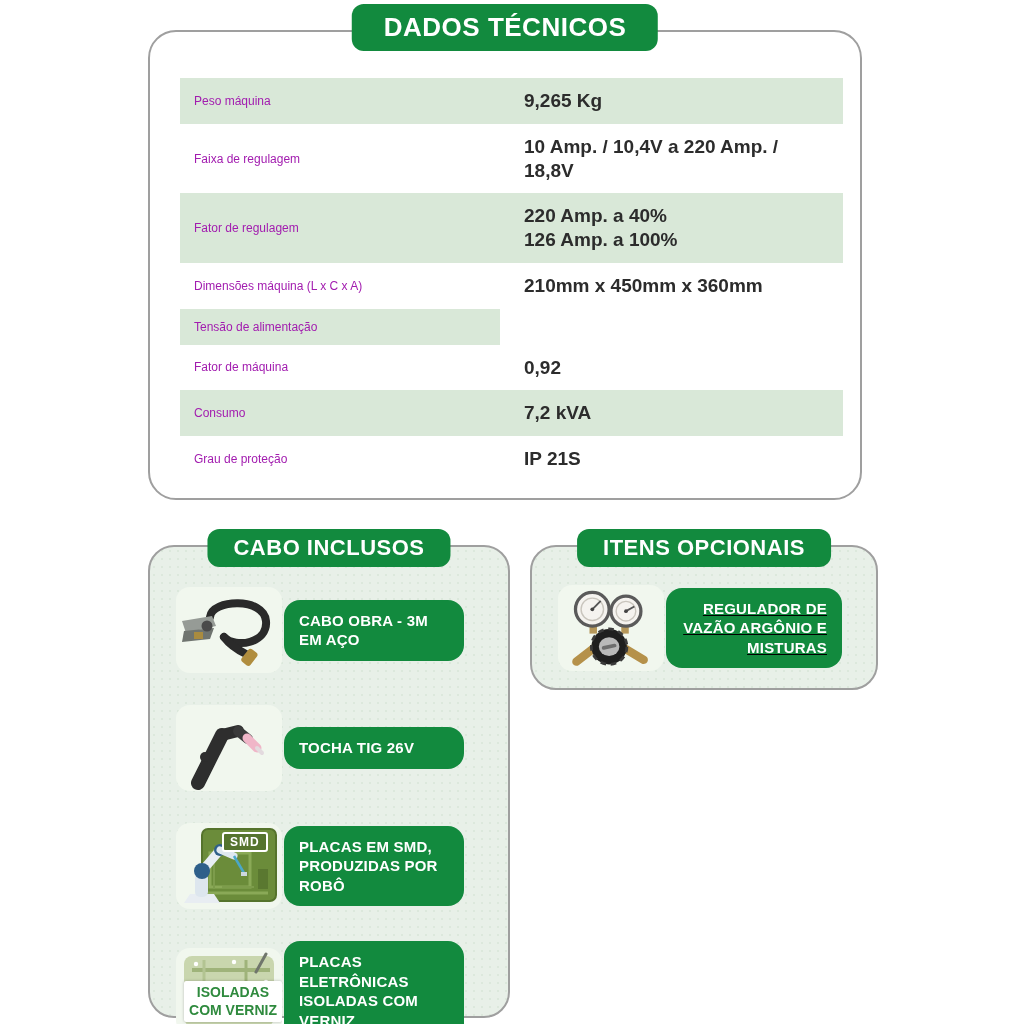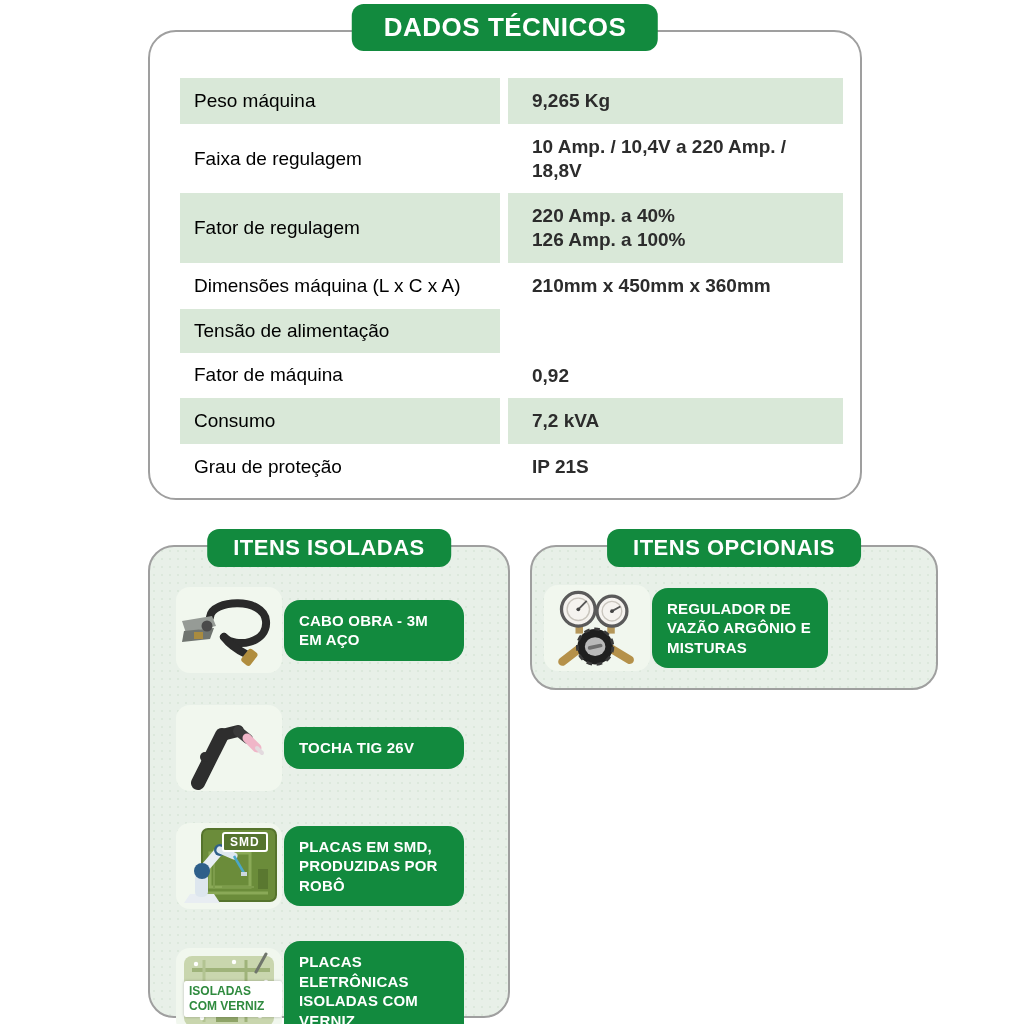--- a/index.html
+++ b/index.html
@@ -14,46 +14,46 @@
 
   .pill { position:absolute; left:50%; transform:translateX(-50%);
     background:#128a3e; color:#ffffff; font-weight:bold; border-radius:12px;
     white-space:nowrap; z-index:3; letter-spacing:0.5px; }
   .pill-big   { font-size:26px; padding:8px 32px; top:-28px; }
   .pill-small { font-size:22px; padding:6px 26px; top:-18px; }
 
   
   .spec-table { position:absolute; left:30px; right:17px; top:46px; display:flex; flex-direction:column; }
   .spec-row { display:flex; align-items:stretch; }
-  .spec-label { flex:0 0 320px; padding:11px 14px; font-size:19px; color:#000000;
+  .spec-label { flex:0 0 320px; padding:11px 14px; font-size:12px; color:#a21caf;
     display:flex; align-items:center; }
-  .spec-value { flex:1; margin-left:8px; padding:11px 24px; font-size:19px; font-weight:bold;
+  .spec-value { flex:1; margin-left:0; padding:11px 24px; font-size:19px; font-weight:bold;
     color:#2c2c2c; white-space:pre-line; display:flex; align-items:center; line-height:1.25; }
   .spec-row:nth-child(odd) .spec-label,
   .spec-row:nth-child(odd) .spec-value { background:#d9e8d8; }
 
   
   .items { position:absolute; inset:0; display:flex; flex-direction:column; }
   .items-included { padding:40px 16px 18px 26px; gap:32px; }
-  .items-optional { padding:38px 14px 16px 12px; gap:20px; }
+  .items-optional { padding:38px 14px 16px 26px; gap:20px;text-decoration:underline; }
   .item { display:flex; align-items:center; }
   .tile { width:106px; height:86px; background:#f1f7ee; border-radius:14px; flex:none;
     position:relative; overflow:hidden; }
   .tile svg { position:absolute; inset:0; width:100%; height:100%; }
   .item-pill { background:#128a3e; color:#ffffff; border-radius:16px; padding:11px 15px;
     font-size:15px; font-weight:bold; line-height:1.3; width:180px; margin-left:2px;
     letter-spacing:0.2px; }
   .item-pill-optional { width:176px; }
 
   .smd-overlay { position:absolute; top:9px; left:46px; background:#55742e; color:#fff;
     border:2px solid #ffffff; border-radius:3px; font-size:12px; font-weight:bold;
     letter-spacing:1px; padding:1px 6px; z-index:2; }
   .varnish-overlay { position:absolute; top:33px; left:8px; background:#ffffff; color:#2f8a3e;
-    font-size:12px; font-weight:bold; line-height:1.25; padding:3px 5px; border-radius:2px;
-    text-align:left; z-index:2; box-shadow:0 0 3px rgba(0,0,0,.25); }
+    font-size:14px; font-weight:bold; line-height:1.25; padding:3px 5px; border-radius:2px;
+    text-align:center; z-index:2; box-shadow:0 0 3px rgba(0,0,0,.25); }
 </style>
 </head>
 <body>
 
 <div class="stage">
 
   <div class="card" style="left:148px; top:30px; width:714px; height:470px;">
     <div class="pill pill-big">
       <span>DADOS TÉCNICOS</span>
     </div>
@@ -89,21 +89,21 @@
       </div>
       <div class="spec-row">
         <div class="spec-label">Grau de proteção</div>
         <div class="spec-value">IP 21S</div>
       </div>
     </div>
   </div>
 
   <div class="card panel" style="left:148px; top:545px; width:362px; height:473px;">
     <div class="pill pill-small">
-      <span>ITENS ISOLADAS</span>
+      <span>CABO INCLUSOS</span>
     </div>
 
     <div class="items items-included">
 
       <div class="item">
         <div class="tile">
           <svg viewBox="0 0 106 86">
             <path d="M34 30 C36 12 88 10 90 34 C92 56 60 62 48 50" fill="none" stroke="#2a2a2a" stroke-width="8" stroke-linecap="round"></path>
             <path d="M48 50 C54 58 62 63 70 67" fill="none" stroke="#2a2a2a" stroke-width="8" stroke-linecap="round"></path>
             <rect x="68" y="62" width="11" height="16" rx="3" fill="#b08d3e" transform="rotate(38 73 70)"></rect>
@@ -173,21 +173,21 @@
             <circle cx="44" cy="38" r="2.2" fill="#ffffff"></circle>
           </svg>
           <div class="varnish-overlay">ISOLADAS COM VERNIZ</div>
         </div>
         <div class="item-pill">PLACAS ELETRÔNICAS ISOLADAS COM VERNIZ</div>
       </div>
 
     </div>
   </div>
 
-  <div class="card panel" style="left:530px; top:545px; width:408px; height:145px;">
+  <div class="card panel" style="left:530px; top:545px; width:348px; height:145px;text-align:right;">
     <div class="pill pill-small">
       <span>ITENS OPCIONAIS</span>
     </div>
 
     <div class="items items-optional">
 
       <div class="item">
         <div class="tile">
           <svg viewBox="0 0 106 92">
             <rect x="30" y="40" width="8" height="12" fill="#b5975a"></rect>

